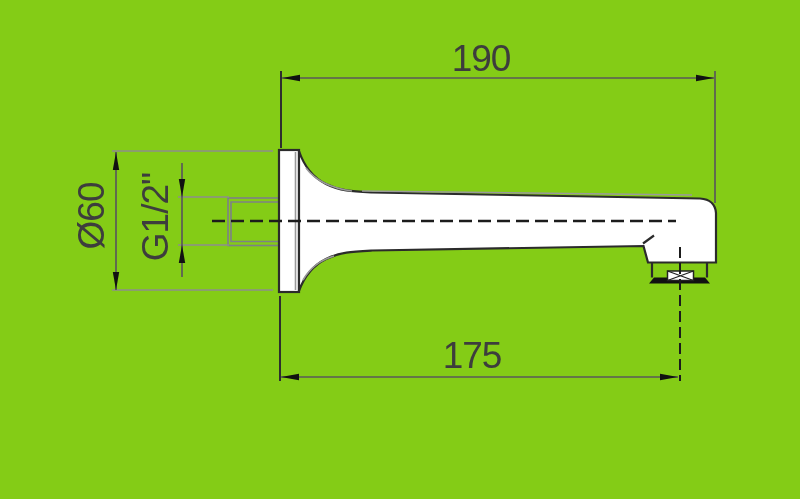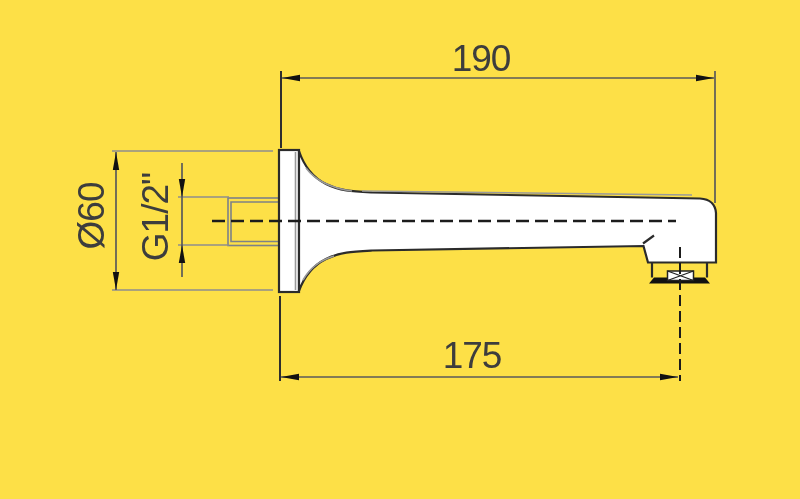--- a/index.html
+++ b/index.html
@@ -5,21 +5,21 @@
   html, body {
     margin: 0;
     padding: 0;
     background: #ffffff;
     font-family: "Liberation Sans", sans-serif;
   }
   .canvas {
     position: relative;
     width: 800px;
     height: 499px;
-    background: #fde047;
+    background: #84cc16;
     overflow: hidden;
   }
   svg text {
     font-family: "Liberation Sans", "DejaVu Sans", sans-serif;
     font-size: 37px;
     fill: #3d3d3d;
     letter-spacing: -1px;
   }
   .outline { stroke: #2b2b2b; stroke-width: 2.2; fill: none; }
   .outline-fill { stroke: #2b2b2b; stroke-width: 2.2; fill: #ffffff; }

